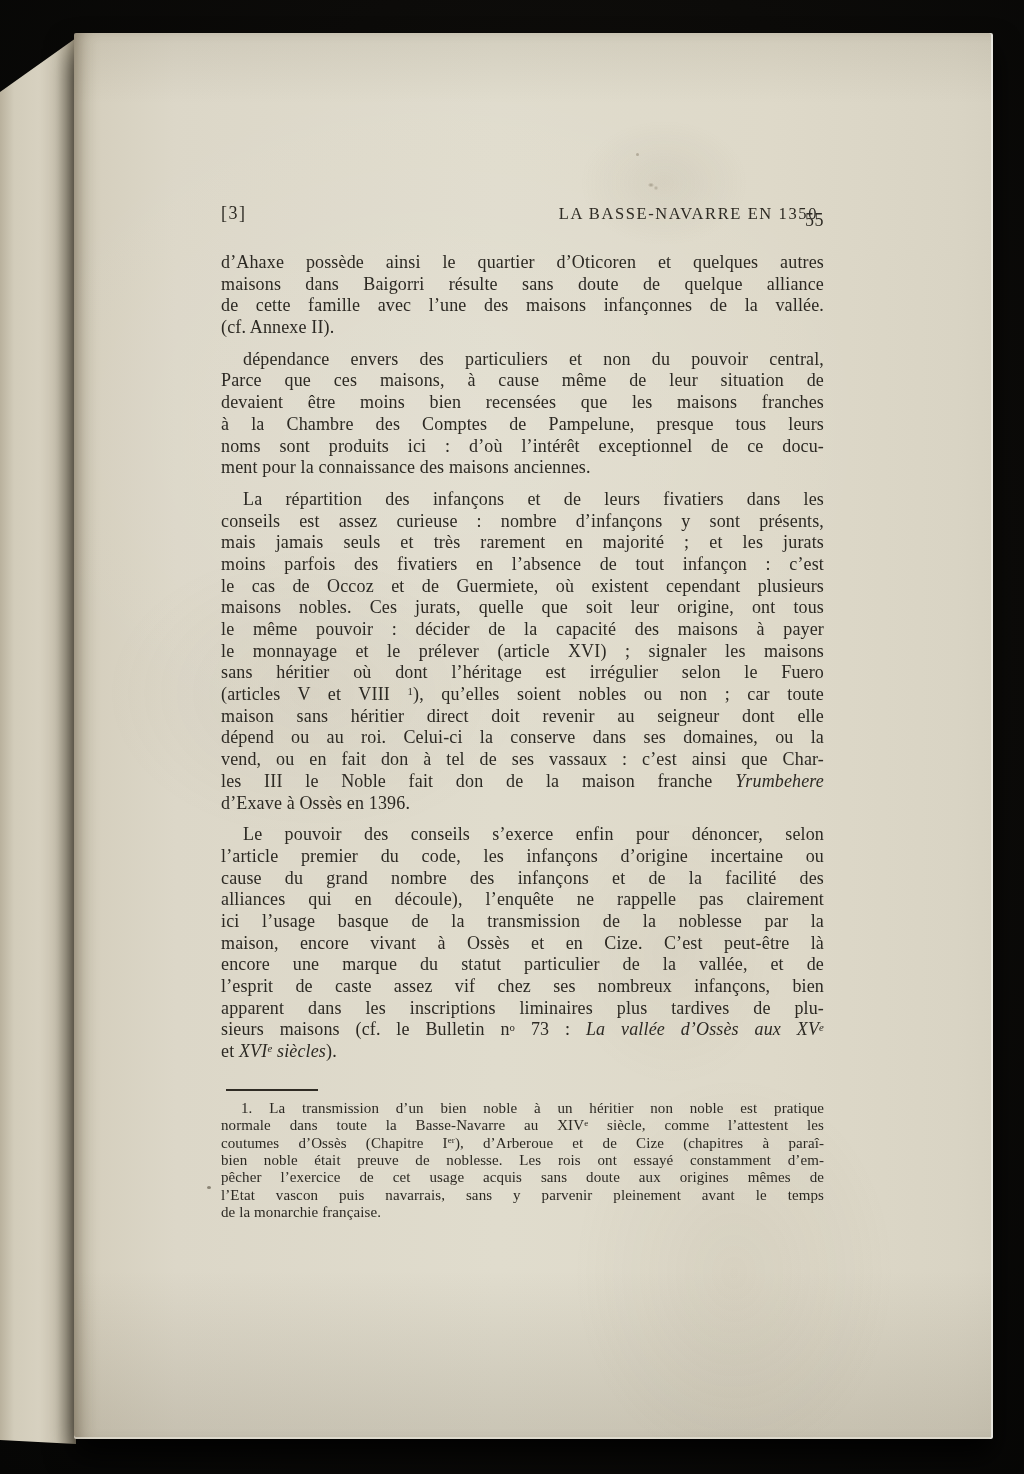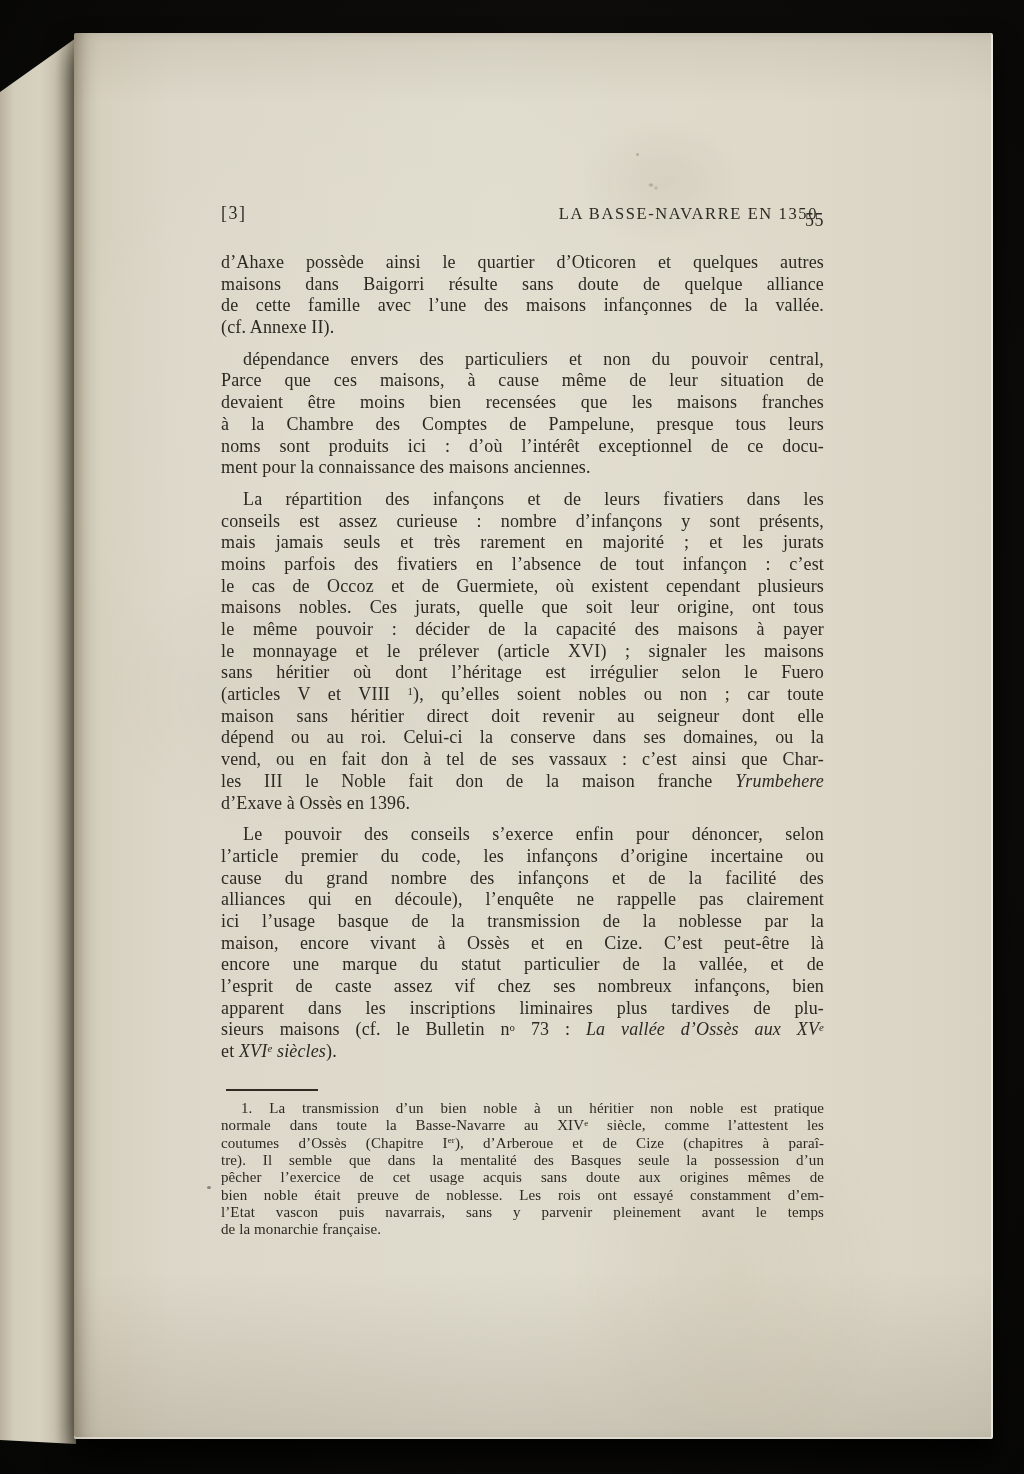--- a/index.html
+++ b/index.html
@@ -122,23 +122,22 @@
         <div class="line">l’esprit de caste assez vif chez ses nombreux infançons, bien</div>
         <div class="line">apparent dans les inscriptions liminaires plus tardives de plu-</div>
         <div class="line">sieurs maisons (cf. le Bulletin n<sup>o</sup> 73 : <i>La vallée d’Ossès aux XV<sup>e</sup></i></div>
         <div class="line last">et <i>XVI<sup>e</sup> siècles</i>).</div>
       </div>
     <div class="rule"></div>
     <div class="para foot indent">
         <div class="line">1. La transmission d’un bien noble à un héritier non noble est pratique</div>
         <div class="line">normale dans toute la Basse-Navarre au XIV<sup>e</sup> siècle, comme l’attestent les</div>
         <div class="line">coutumes d’Ossès (Chapitre I<sup>er</sup>), d’Arberoue et de Cize (chapitres à paraî-</div>
-        <div class="line">tre). Il semble que dans la mentalité des Basques seule la possession d’un</div>
+        <div class="line">bien noble était preuve de noblesse. Les rois ont essayé constamment d’em-</div>
         <div class="line">pêcher l’exercice de cet usage acquis sans doute aux origines mêmes de</div>
-        <div class="line">bien noble était preuve de noblesse. Les rois ont essayé constamment d’em-</div>
         <div class="line">l’Etat vascon puis navarrais, sans y parvenir pleinement avant le temps</div>
         <div class="line last">de la monarchie française.</div>
       </div>
   </div>
 
   <div class="smudge"></div>
   <div class="speck"></div>
   <div class="margin-dot"></div>
 </div>
 

